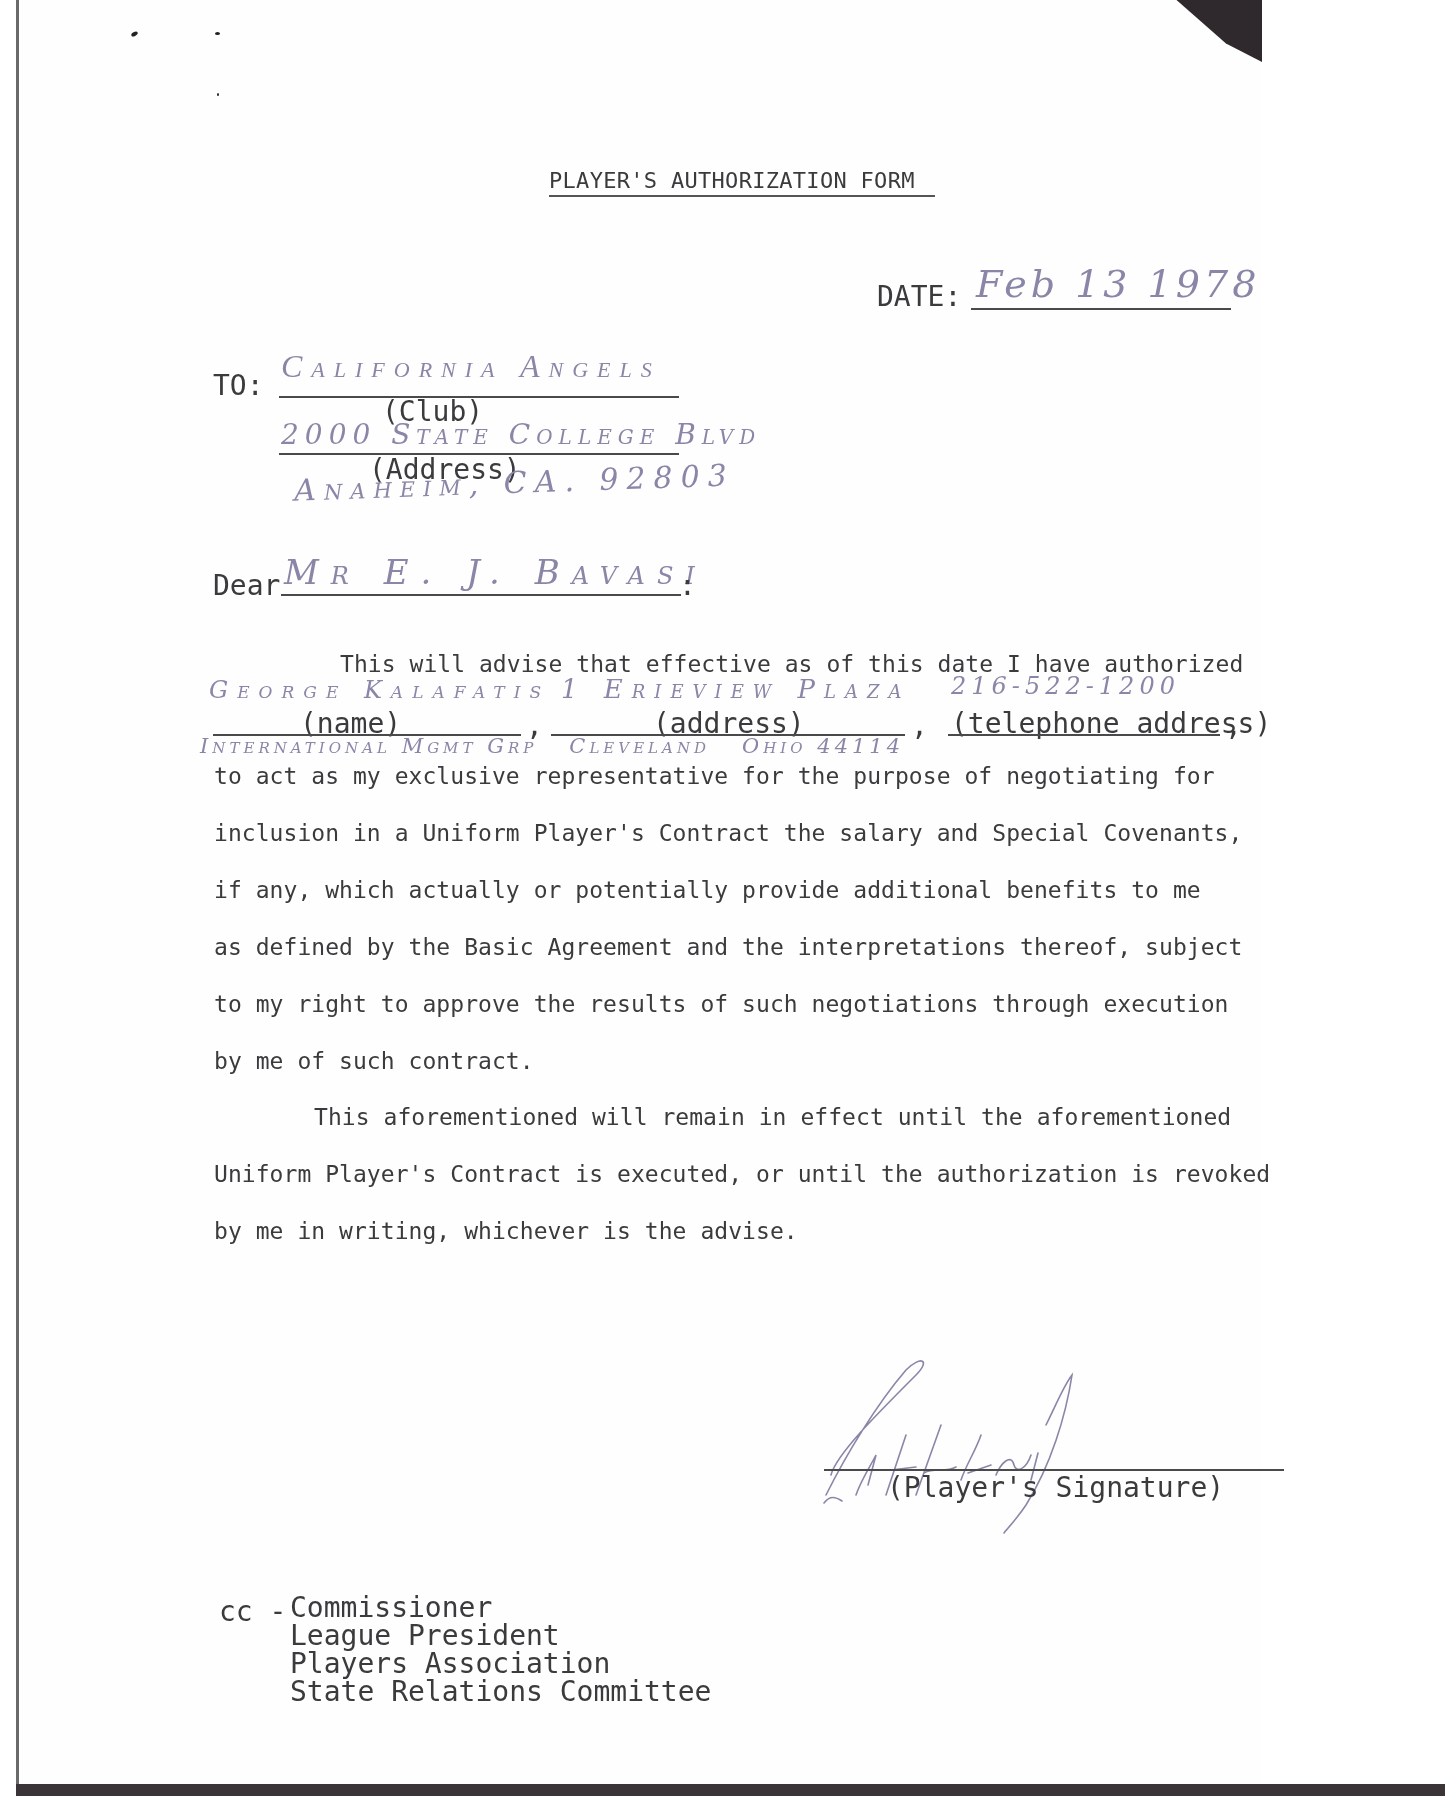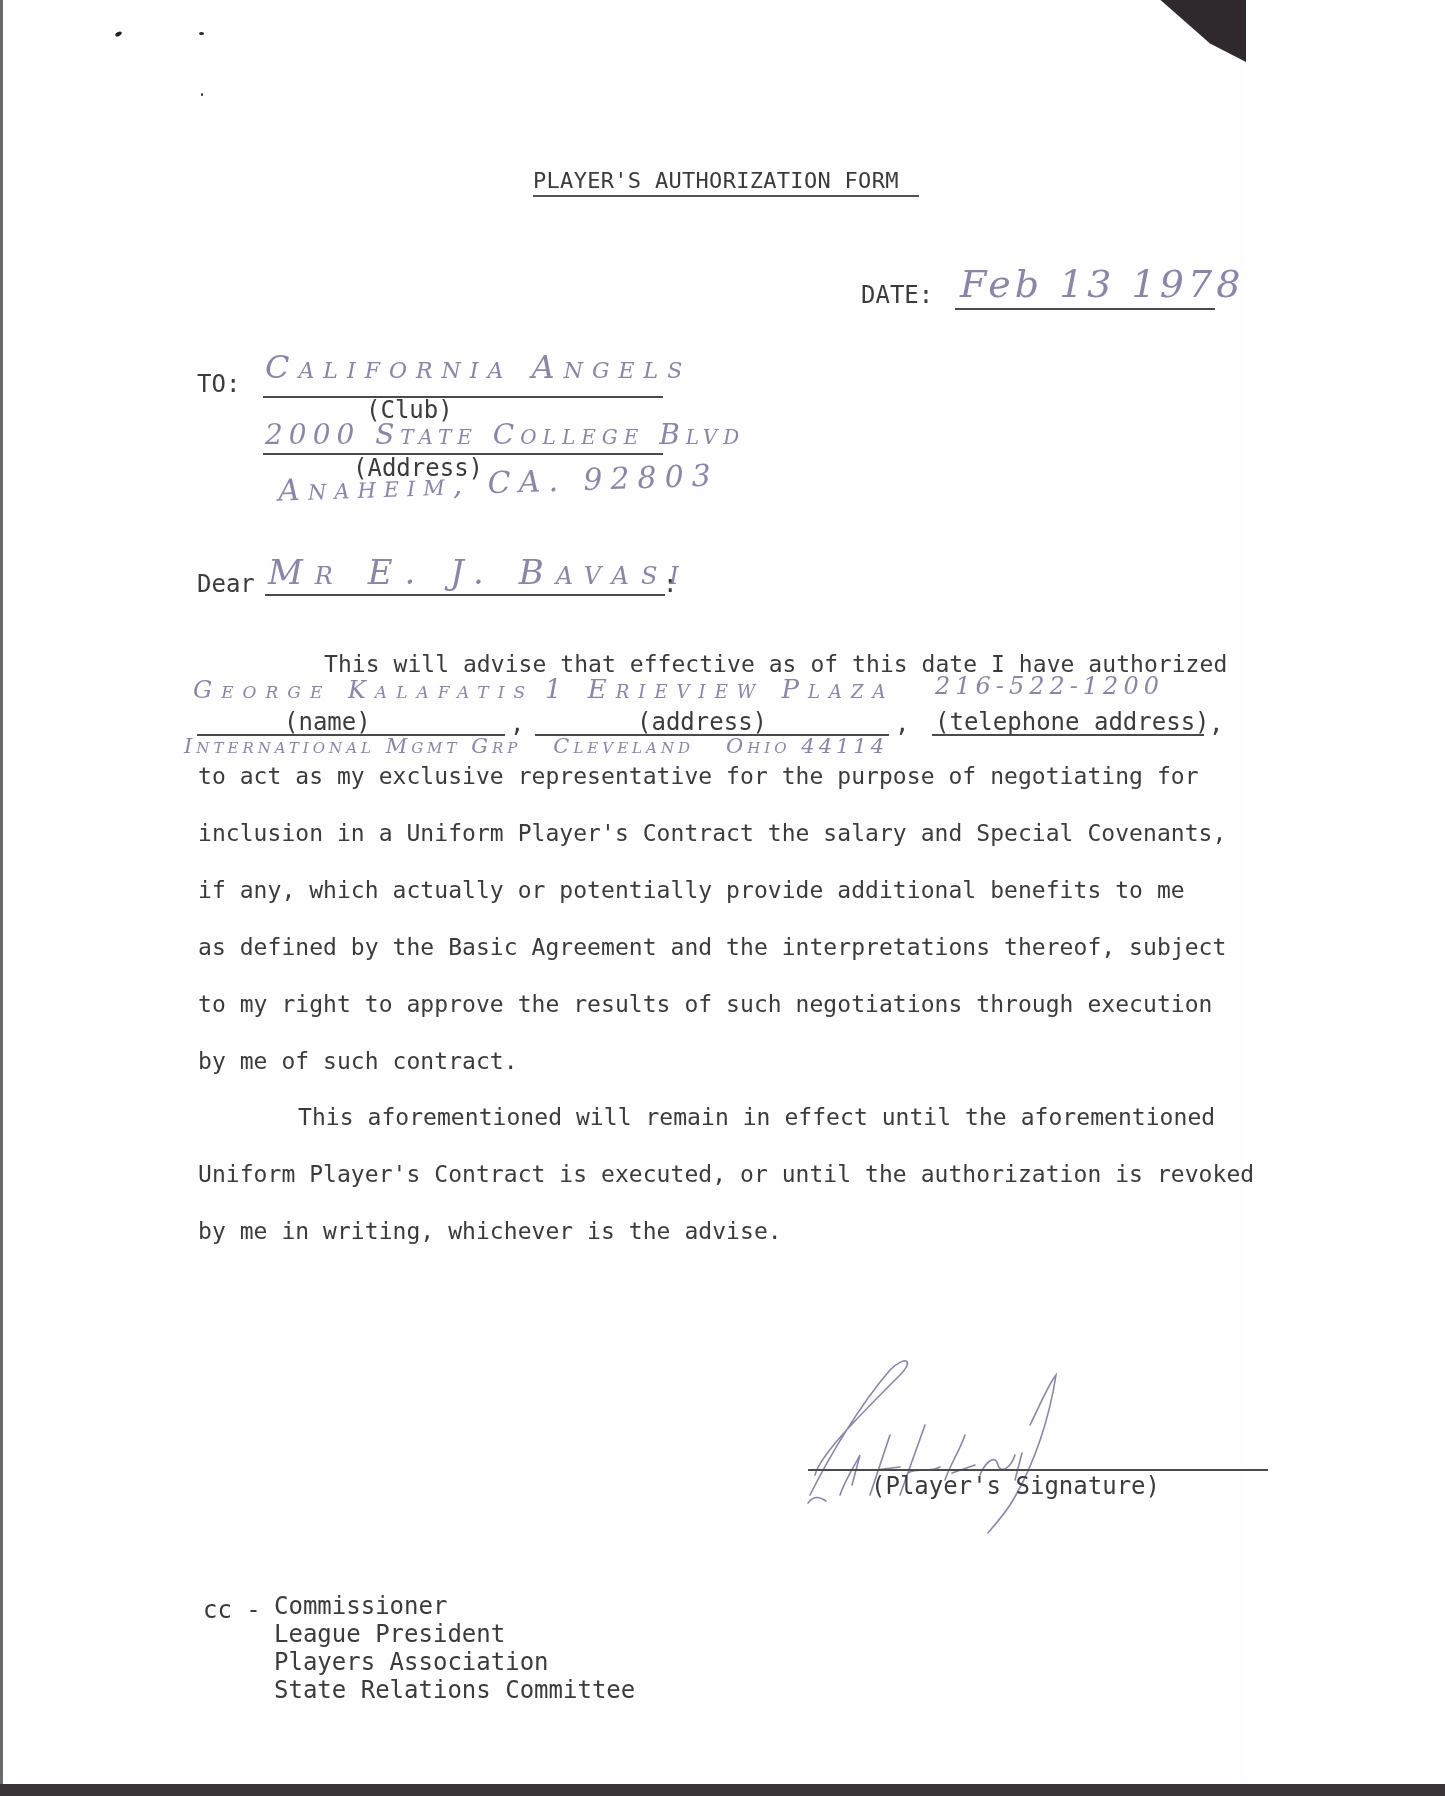--- a/index.html
+++ b/index.html
@@ -2,31 +2,31 @@
 <html><head>
   <meta charset="utf-8">
   <style>
     html, body { margin: 0; padding: 0; }
     body {
       width: 1445px; height: 1796px; position: relative; overflow: hidden;
       background: #ffffff;
       font-family: "DejaVu Sans Mono", "Liberation Mono", monospace;
       color: #3a3a3c;
     }
-    .page { position: absolute; left: 0; top: 0; width: 1246px; height: 1796px; background: #fefefe; }
+    .page { position: absolute; left: 16px; top: 0; width: 1246px; height: 1796px; background: #fefefe; }
     .left-edge { position: absolute; left: 0; top: 0; width: 3px; height: 1796px; background: #6a6a6a; }
     .bottom-band { position: absolute; left: 0; top: 1784px; width: 1445px; height: 12px; background: #3a3337; }
     .corner-fold {
       position: absolute; right: 0; top: 0; width: 90px; height: 62px;
       background: #2f282c;
       clip-path: polygon(5% 0, 100% 0, 100% 100%, 60% 70%);
     }
     .speck { position: absolute; background: #222; border-radius: 50%; }
 
-    .t { position: absolute; font-size: 24px; line-height: 1; white-space: pre; color: #3b3b3d; }
+    .t { position: absolute; font-size: 28px; line-height: 1; white-space: pre; color: #3b3b3d; }
     .title { left: 533px; top: 170px; font-size: 22px; letter-spacing: 0.3px; }
     .title-underline { position: absolute; left: 533px; top: 195px; width: 386px; height: 2px; background: #555; }
 
     .line { position: absolute; height: 2px; background: #4a4a4a; }
 
     .hand {
       position: absolute; white-space: pre; color: #8a86a8;
       font-family: "DejaVu Serif", "Liberation Serif", serif;
       font-style: italic; letter-spacing: 3px;
     }
@@ -47,21 +47,21 @@
   <div class="speck" style="left:201px;top:93px;width:2px;height:3px;"></div>
 
   <div class="t title">PLAYER'S AUTHORIZATION FORM</div>
   <div class="title-underline"></div>
 
   <div class="t" style="left:861px;top:283px;">DATE:</div>
   <div class="hand" style="left:960px;top:262px;font-size:38px;letter-spacing:4px;">Feb 13 1978</div>
   <div class="line" style="left:955px;top:308px;width:260px;"></div>
 
   <div class="t" style="left:197px;top:372px;">TO:</div>
-  <div class="hand caps" style="left:265px;top:348px;font-size:32px;letter-spacing:9px;">California Angels</div>
+  <div class="hand caps" style="left:265px;top:348px;font-size:32px;letter-spacing:9px;font-family:Liberation Serif, serif;">California Angels</div>
   <div class="line" style="left:263px;top:396px;width:400px;"></div>
   <div class="t" style="left:366px;top:398px;">(Club)</div>
   <div class="hand caps" style="left:265px;top:418px;font-size:28px;letter-spacing:6px;">2000 State College Blvd</div>
   <div class="line" style="left:263px;top:453px;width:400px;"></div>
   <div class="t" style="left:353px;top:456px;">(Address)</div>
   <div class="hand caps" style="left:278px;top:465px;font-size:30px;letter-spacing:8px;transform:rotate(-2deg);">Anaheim, CA. 92803</div>
 
   <div class="t" style="left:197px;top:572px;">Dear</div>
   <div class="hand caps" style="left:268px;top:552px;font-size:34px;letter-spacing:12px;">Mr E. J. Bavasi</div>
   <div class="line" style="left:265px;top:594px;width:400px;"></div>

